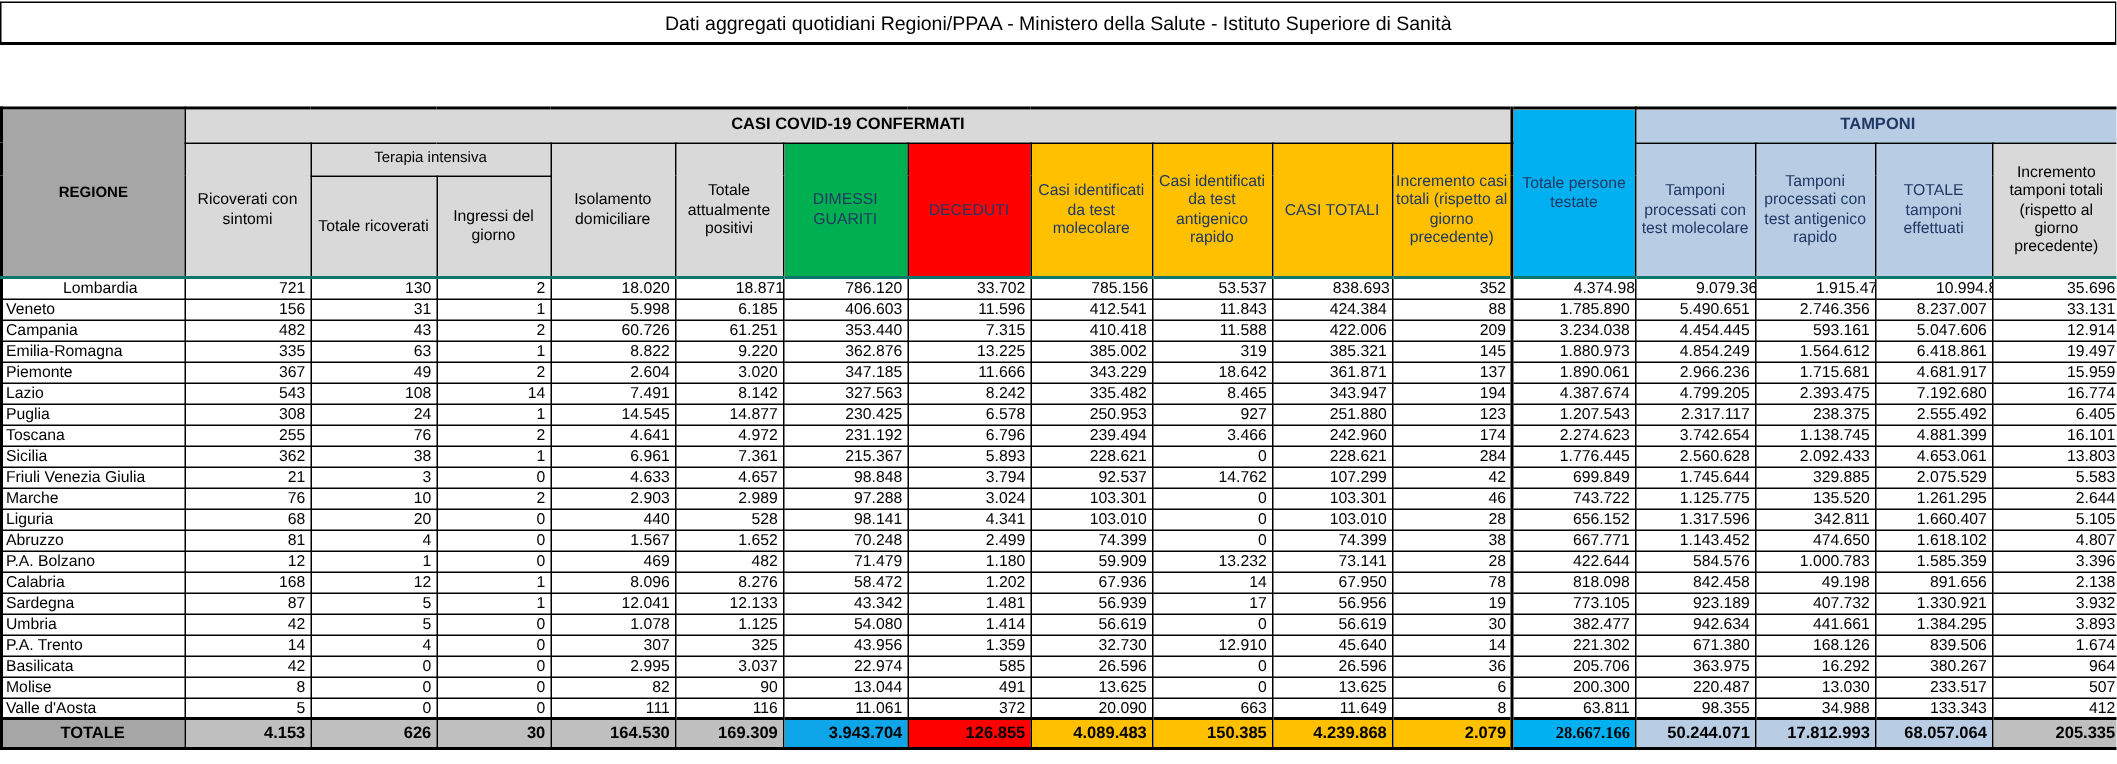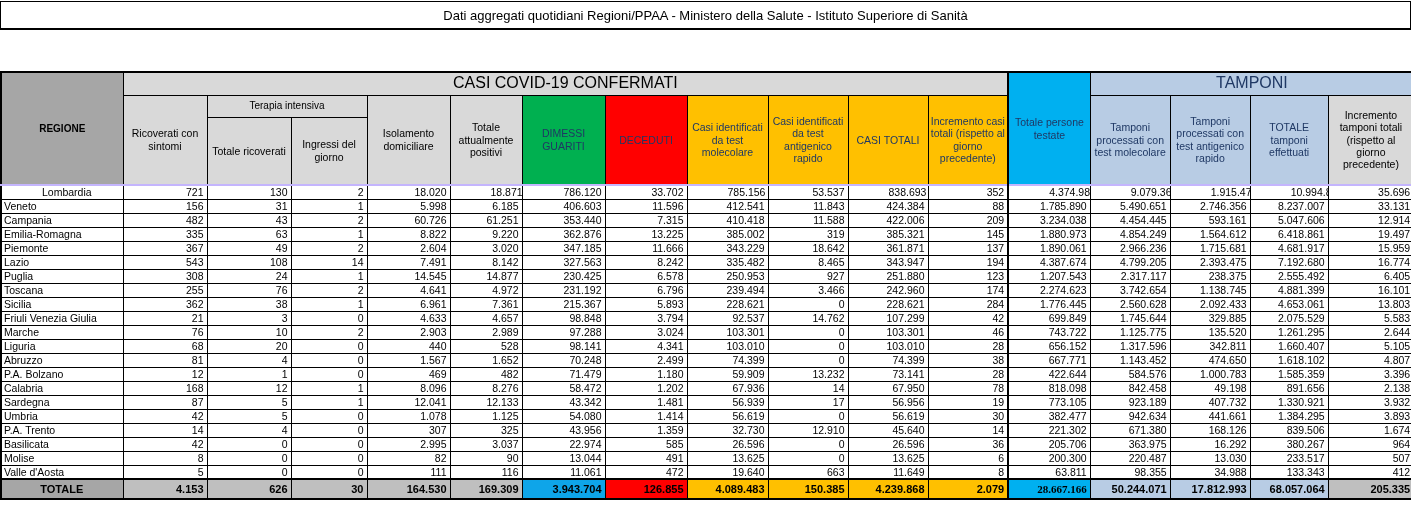--- a/index.html
+++ b/index.html
@@ -9,36 +9,36 @@
   
   .title-box { width: 1411px; border: 1px solid #000; border-bottom: 2px solid #000; margin-top: 1px; background: #fff; }
   .title-row { height: 26px; display: flex; align-items: center; justify-content: center; font-size: 13px; color: #000; }
   .title-row.first { border-bottom: 1px solid #000; }
 
   
   table.covid { border-collapse: collapse; table-layout: fixed; width: 1411px; margin-top: 41px; border: 2px solid #000; }
   .covid th, .covid td { border: 1px solid #000; overflow: hidden; white-space: nowrap; vertical-align: middle; }
 
   .covid thead th { font-size: 10.5px; font-weight: normal; text-align: center; padding: 1px 2px; line-height: 1.18; white-space: normal; color: #000; }
-  .covid thead th.grp { font-size: 16px; font-weight: normal; }
+  .covid thead th.grp { font-size: 11px; font-weight: bold; }
   .covid thead th.sub { font-size: 10px; }
   .covid thead th.regione-hd { font-size: 10px; font-weight: bold; }
 
   .h-gray  { background: #D9D9D9; }
   .h-dark  { background: #A6A6A6; }
   .h-green { background: #00B050; color: #1F3864 !important; }
   .h-red   { background: #FF0000; color: #1F3864 !important; }
   .h-yellow{ background: #FFC000; color: #1F3864 !important; }
   .h-cyan  { background: #00B0F0; color: #1F3864 !important; }
   .h-blue  { background: #B8CCE4; color: #1F3864 !important; }
 
   .covid tbody td { font-size: 10.5px; height: 14px; padding: 0 3px 0 2px; color: #000; }
   .covid tbody td.num { text-align: right; }
   .covid tbody td.region { text-align: left; }
-  .covid tbody tr:first-child td { border-top: 2px solid #c4b5fd; padding-left: 40px; }
+  .covid tbody tr:first-child td { border-top: 2px solid #0f766e; padding-left: 40px; }
 
   .thick-left { border-left: 2px solid #000 !important; }
 
   .covid tr.total td { border-top: 2px solid #000; font-weight: bold; height: 20px; font-size: 11px; }
   .covid tr.total td.label { background: #A6A6A6; text-align: center; }
   .t-gray  { background: #BFBFBF; }
   .t-green { background: #0ea5e9; }
   .t-red   { background: #FF0000; }
   .t-yellow{ background: #FFC000; }
   .t-cyan  { background: #00B0F0; font-family: Liberation Serif, serif; }
@@ -481,22 +481,22 @@
         <td class="num">507</td>
       </tr>
       <tr>
         <td class="region">Valle d'Aosta</td>
         <td class="num">5</td>
         <td class="num">0</td>
         <td class="num">0</td>
         <td class="num">111</td>
         <td class="num">116</td>
         <td class="num">11.061</td>
-        <td class="num">472</td>
-        <td class="num">19.640</td>
+        <td class="num">372</td>
+        <td class="num">20.090</td>
         <td class="num">663</td>
         <td class="num">11.649</td>
         <td class="num">8</td>
         <td class="num thick-left">63.811</td>
         <td class="num">98.355</td>
         <td class="num">34.988</td>
         <td class="num">133.343</td>
         <td class="num">412</td>
       </tr>
       <tr class="total">

